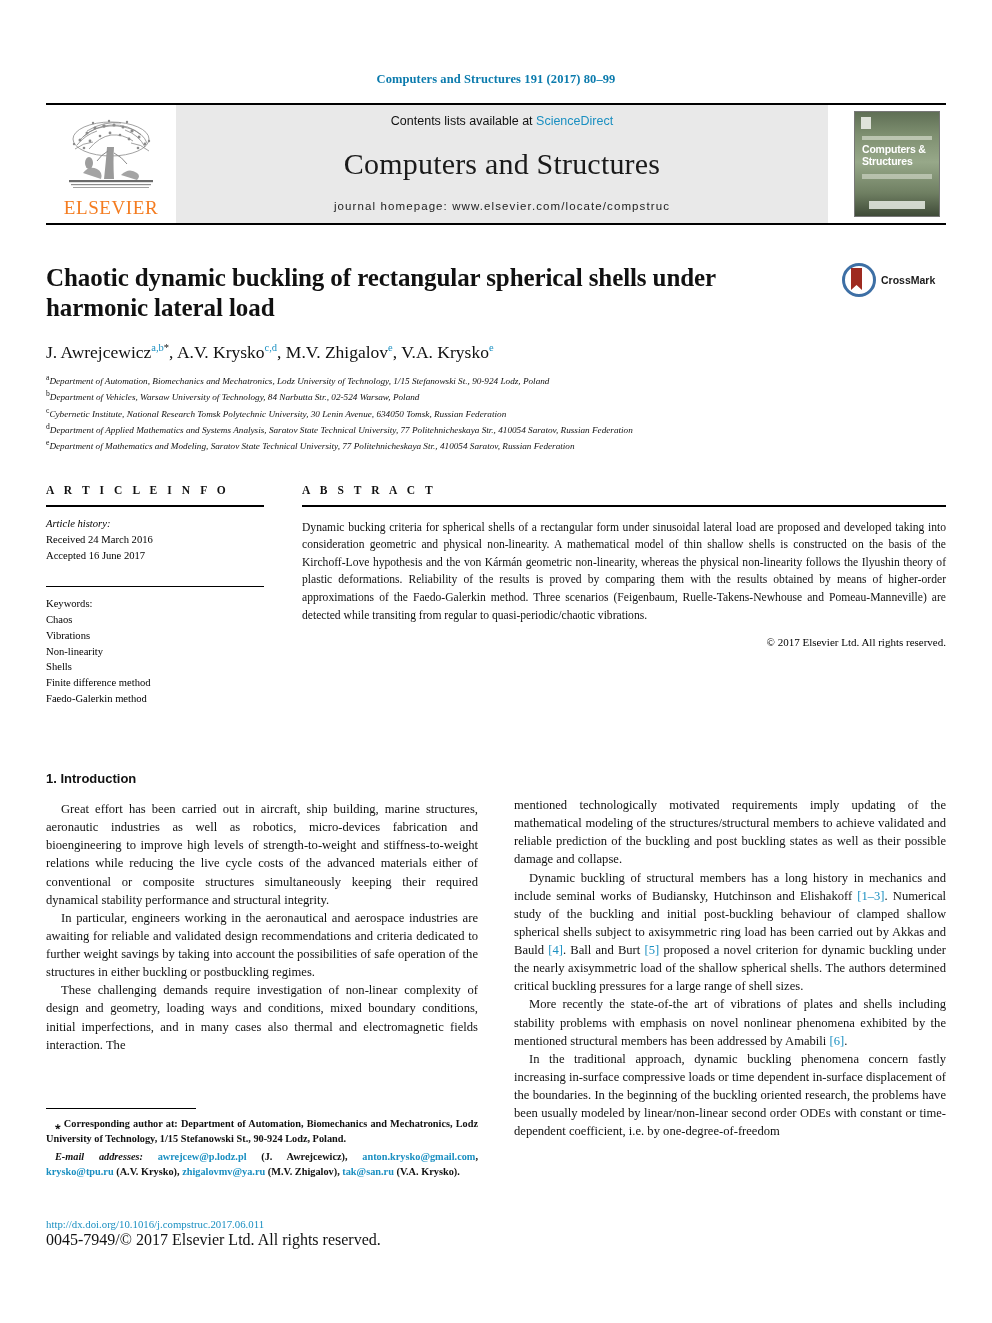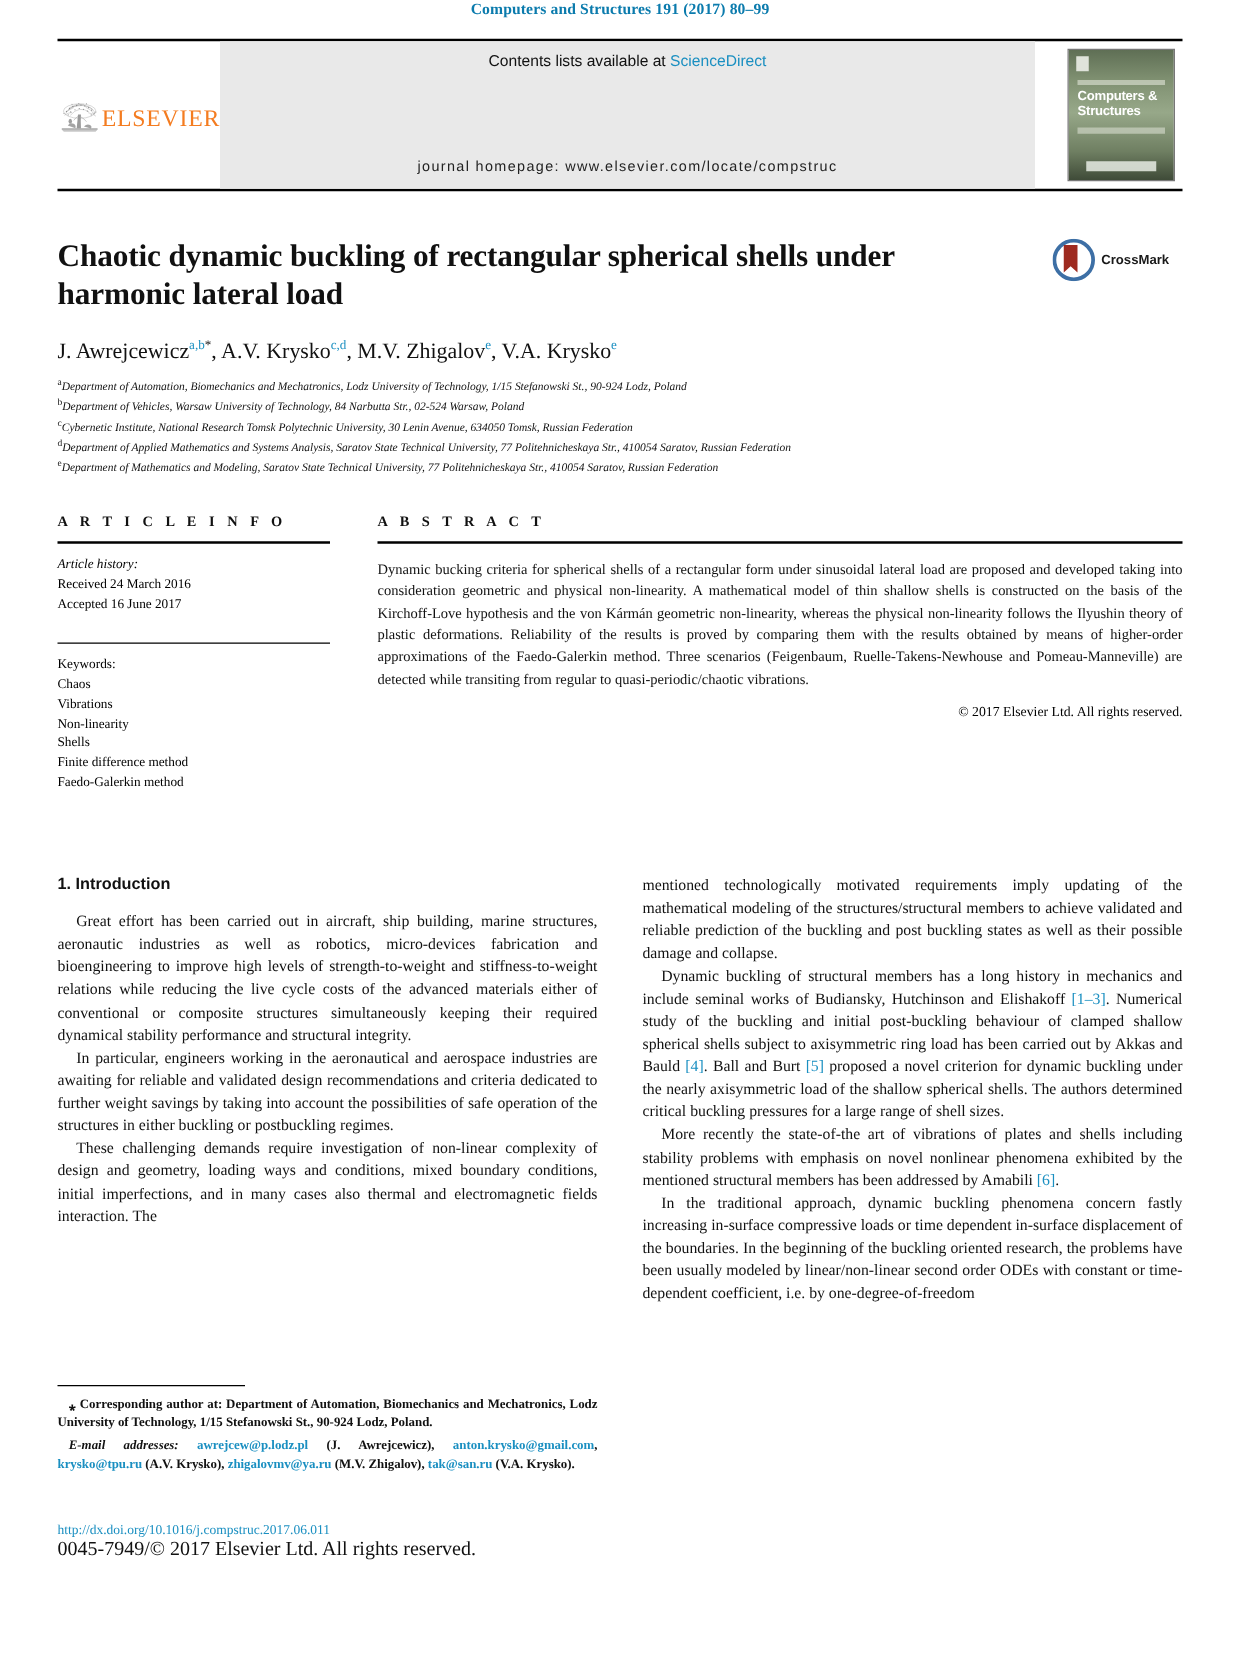--- a/index.html
+++ b/index.html
@@ -22,36 +22,38 @@
     box-sizing: border-box;
     padding: 0 46px;
   }
 
   
   .running-head {
     text-align: center;
     color: #0b7bad;
     font-size: 12.5px;
     font-weight: bold;
+    padding-top: 72px;
     letter-spacing: .1px;
   }
 
   
   .masthead {
     margin-top: 16px;
     border-top: 2px solid #000;
     border-bottom: 2px solid #000;
     height: 118px;
     display: flex;
     align-items: stretch;
   }
   .elsevier-logo {
     width: 130px;
     flex: 0 0 130px;
     display: flex;
+    flex-direction: column;
     align-items: center;
     justify-content: center;
     padding-top: 6px;
     box-sizing: border-box;
   }
   .elsevier-tree { width: 104px; height: 80px; display:block; }
   .elsevier-word {
     font-family: "Liberation Serif", serif;
     color: #f47c20;
     font-size: 19px;
@@ -352,20 +354,21 @@
           <rect x="14" y="70" width="76" height="1" fill="#a0a0a0"></rect>
         </g>
       </svg>
       <div class="elsevier-word">ELSEVIER</div>
     </div>
 
     <div class="contents-band">
       <div class="contents-line">
         <span>Contents lists available at </span><span class="sd">ScienceDirect</span>
       </div>
+      <div class="journal-name">Computers and Structures</div>
       <div class="homepage-line">journal homepage: www.elsevier.com/locate/compstruc</div>
     </div>
 
     <div class="cover-thumb">
       <div class="cover-inner">
         <div class="cover-el"></div>
         <div class="cover-sub1"></div>
         <div class="cover-title">Computers &amp; Structures</div>
         <div class="cover-sub2"></div>
         <div class="cover-foot"></div>
@@ -429,21 +432,21 @@
     <div class="bcol">
       <div class="sec-title">1. Introduction</div>
       <div id="left-paragraphs">
           <p class="body-p">Great effort has been carried out in aircraft, ship building, marine structures, aeronautic industries as well as robotics, micro-devices fabrication and bioengineering to improve high levels of strength-to-weight and stiffness-to-weight relations while reducing the live cycle costs of the advanced materials either of conventional or composite structures simultaneously keeping their required dynamical stability performance and structural integrity.</p>
           <p class="body-p">In particular, engineers working in the aeronautical and aerospace industries are awaiting for reliable and validated design recommendations and criteria dedicated to further weight savings by taking into account the possibilities of safe operation of the structures in either buckling or postbuckling regimes.</p>
           <p class="body-p">These challenging demands require investigation of non-linear complexity of design and geometry, loading ways and conditions, mixed boundary conditions, initial imperfections, and in many cases also thermal and electromagnetic fields interaction. The</p>
         </div>
     </div>
     <div class="bcol">
       <div id="right-paragraphs">
-          <p class="body-p" style="text-indent: 0px;">mentioned technologically motivated requirements imply updating of the mathematical modeling of the structures/structural members to achieve validated and reliable prediction of the buckling and post buckling states as well as their possible damage and collapse.</p>
+          <p class="body-p" style="text-indent: 0px; margin-top: 25px;">mentioned technologically motivated requirements imply updating of the mathematical modeling of the structures/structural members to achieve validated and reliable prediction of the buckling and post buckling states as well as their possible damage and collapse.</p>
           <p class="body-p">Dynamic buckling of structural members has a long history in mechanics and include seminal works of Budiansky, Hutchinson and Elishakoff <span class="ref-link">[1–3]</span>. Numerical study of the buckling and initial post-buckling behaviour of clamped shallow spherical shells subject to axisymmetric ring load has been carried out by Akkas and Bauld <span class="ref-link">[4]</span>. Ball and Burt <span class="ref-link">[5]</span> proposed a novel criterion for dynamic buckling under the nearly axisymmetric load of the shallow spherical shells. The authors determined critical buckling pressures for a large range of shell sizes.</p>
           <p class="body-p">More recently the state-of-the art of vibrations of plates and shells including stability problems with emphasis on novel nonlinear phenomena exhibited by the mentioned structural members has been addressed by Amabili <span class="ref-link">[6]</span>.</p>
           <p class="body-p">In the traditional approach, dynamic buckling phenomena concern fastly increasing in-surface compressive loads or time dependent in-surface displacement of the boundaries. In the beginning of the buckling oriented research, the problems have been usually modeled by linear/non-linear second order ODEs with constant or time-dependent coefficient, i.e. by one-degree-of-freedom</p>
         </div>
     </div>
   </div>
 
   <div class="footnote-area">
     <div class="footnote-rule"></div>
     <p class="fn">⁎ Corresponding author at: Department of Automation, Biomechanics and Mechatronics, Lodz University of Technology, 1/15 Stefanowski St., 90-924 Lodz, Poland.</p>

